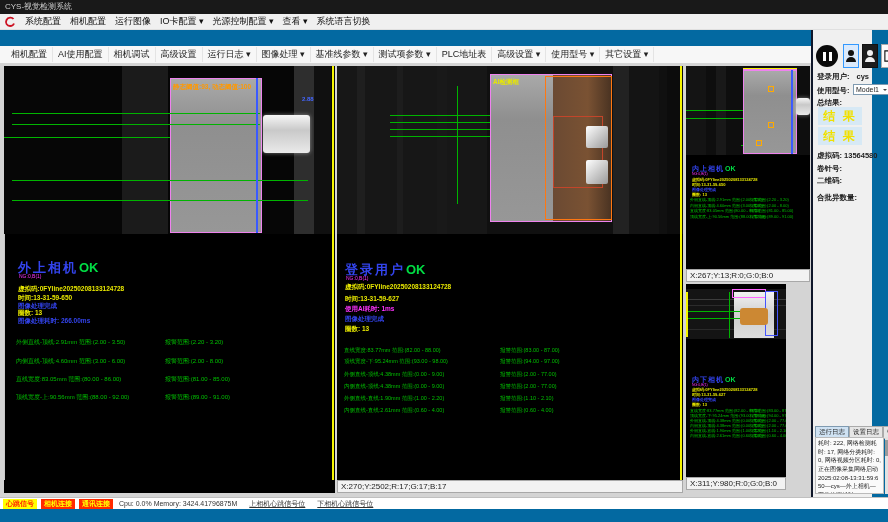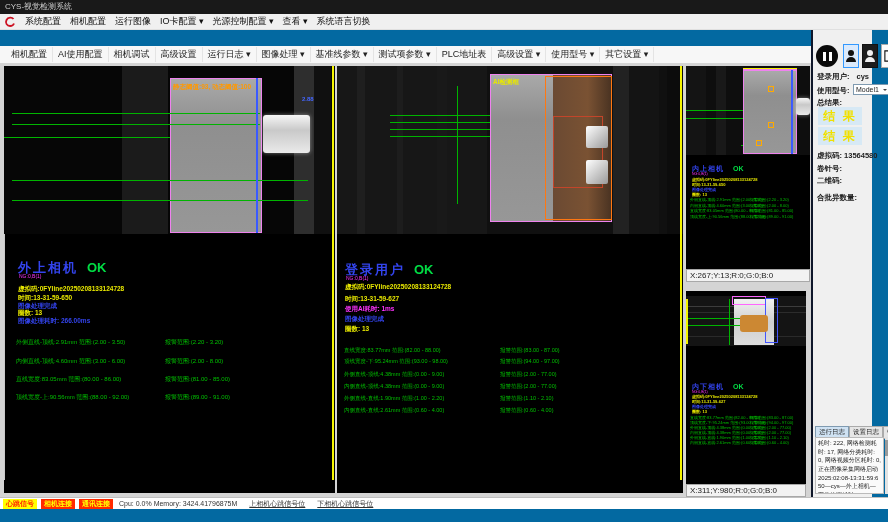--- a/index.html
+++ b/index.html
@@ -10,41 +10,41 @@
   .logo{display:flex;align-items:center;}
   .tabrow{position:absolute;left:0;top:30px;width:888px;height:16px;background:#ececec;border-bottom:1px solid #c9c9c9;}
   .tab{position:absolute;left:3px;top:2px;height:14px;padding:0 8px;background:#fdfdfd;border:1px solid #b5b5b5;border-bottom:none;font-size:9px;line-height:13px;color:#222;}
   .toolbar{position:absolute;left:0;top:46px;width:811px;height:18px;background:#f7f7f7;border-bottom:1px solid #d5d5d5;display:flex;align-items:center;padding-left:6px;font-size:9px;color:#222;}
   .tbtn{padding:1px 5px;border-right:1px solid #e4e4e4;white-space:nowrap;}
   .content{position:absolute;left:0;top:64px;width:811px;height:433px;background:#d4d4d4;}
   .view{position:absolute;background:#000;overflow:hidden;}
   .v-left{left:4px;top:2px;width:331px;height:427px;}
   .v-mid{left:337px;top:2px;width:346px;height:427px;}
   .v-stop{left:686px;top:2px;width:124px;height:216px;}
-  .v-sbot{left:686px;top:227px;width:120px;height:206px;}
+  .v-sbot{left:686px;top:220px;width:100px;height:206px;}
   .vstatus{position:absolute;left:0;right:0;bottom:0;height:13px;background:#f2f2f2;border:1px solid #a8a8a8;font-size:8px;line-height:11px;color:#222;padding-left:3px;white-space:nowrap;overflow:hidden;}
   .vimg{position:absolute;left:0;top:0;right:0;overflow:hidden;}
   .v-left .vimg,.v-mid .vimg{height:168px;background:#060606;}
   .v-stop .vimg{height:89px;background:#0e0e0e;}
   .v-sbot .vimg{top:5px;height:50px;background:#141414;}
   .band{position:absolute;top:0;}
   .hl{position:absolute;height:1px;background:#00b400;}
   .hlg{position:absolute;height:1px;background:#3c3c3c;}
   .vl{position:absolute;width:1px;}
   .vl.g{background:#00b400;}
   .vl.b{background:#3a5aff;width:2px;}
   .vl.y{background:#f4f400;width:2px;}
   .part{position:absolute;background:linear-gradient(180deg,#a9a9a9,#8f8f8f 30%,#979797);border:1px solid #ee82ee;}
   .tabmetal{position:absolute;background:linear-gradient(180deg,#f6f6f6,#c9c9c9 40%,#eaeaea);border-radius:3px;box-shadow:0 0 4px rgba(255,255,255,.45);}
   .olabel{position:absolute;font-size:6.5px;font-weight:bold;white-space:nowrap;}
   .sq{position:absolute;width:6px;height:6px;border:1px solid #ffaa00;}
   .blob{position:absolute;background:linear-gradient(135deg,#ffffff,#9a9a9a);border-radius:2px;}
   .c-o{color:#ff9900}.c-y{color:#e8e800}.c-bl{color:#4466ff}.c-m{color:#ff33ff}.c-b2{color:#3344ee}
   .vtitle{position:absolute;font-size:13px;font-weight:bold;letter-spacing:2px;color:#3344ee;white-space:nowrap;}
-  .vtitle .ok{color:#00dd44;letter-spacing:0;margin-left:9px;}
+  .vtitle .ok{color:#00dd44;letter-spacing:0;margin-left:1px;}
   .ngnote{position:absolute;font-size:5px;color:#ff33ff;white-space:nowrap;}
   .iln{position:absolute;font-size:6.5px;font-weight:bold;white-space:nowrap;}
   .mrow{position:absolute;left:0;right:0;font-size:6px;color:#00c000;white-space:nowrap;}
   .mrow .mv{position:absolute;left:12px;}
   .mrow .ma{position:absolute;left:161px;}
   .v-mid .mrow{font-size:5.5px;}
   .v-mid .mrow .mv{left:7px;}
   .v-mid .mrow .ma{left:163px;}
   .sview .vtitle{font-size:7px;letter-spacing:1px;}
   .sview .iln{font-size:4px;}
@@ -216,20 +216,21 @@
           <span class="ma">报警范围:(2.00 - 77.00)</span>
         </div>
       <div class="mrow" style="top:329px">
           <span class="mv">外侧直线-直线:1.90mm 范围:(1.00 - 2.20)</span>
           <span class="ma">报警范围:(1.10 - 2.10)</span>
         </div>
       <div class="mrow" style="top:341px">
           <span class="mv">内侧直线-直线:2.61mm 范围:(0.60 - 4.00)</span>
           <span class="ma">报警范围:(0.60 - 4.00)</span>
         </div>
+      <div class="vstatus">X:270;Y:2502;R:17;G:17;B:17</div>
     </div>
 
     <div class="view v-stop sview">
       <div class="vimg">
         <div class="band" style="left:0;width:20px;height:89px;background:#141414"></div>
         <div class="band" style="left:30px;width:10px;height:89px;background:#191919"></div>
         <div class="hl" style="top:44px;left:0;width:111px"></div>
         <div class="hl" style="top:52px;left:0;width:111px"></div>
         <div class="hl" style="top:79px;left:55px;width:56px"></div>
         <div class="part" style="left:57px;top:4px;width:54px;height:84px"></div>

